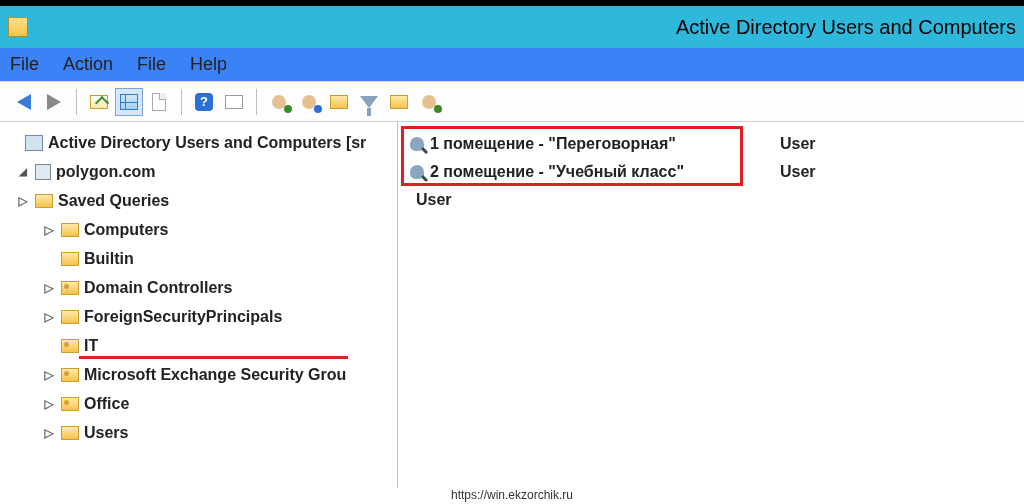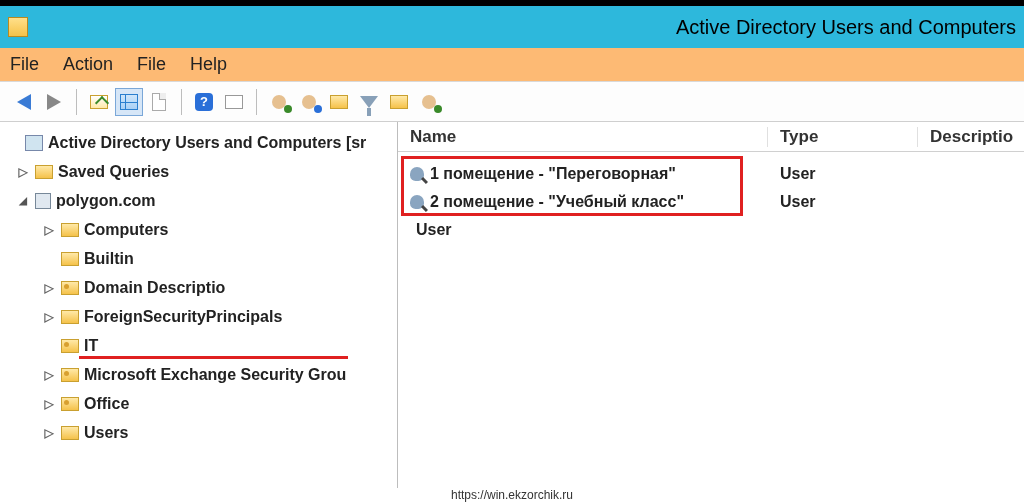--- a/index.html
+++ b/index.html
@@ -32,21 +32,21 @@
     border: 1px solid #b88a20;
     margin-right: 10px;
   }
   .titlebar .title {
     flex: 1;
     text-align: right;
     font-size: 20px;
   }
   .menubar {
     height: 34px;
-    background: #fdba74;
+    background: #3b82f6;
     border-bottom: 1px solid #d9d9d9;
     display: flex;
     align-items: center;
     padding: 0 10px;
     gap: 24px;
     font-size: 18px;
   }
   .menubar span { cursor: default; }
   .toolbar {
     height: 40px;
@@ -324,43 +324,43 @@
 
 <div class="content">
 
   <div class="tree-pane">
     <div class="tree-row" style="padding-left:2px">
       <span class="tw-blank"></span>
       <div class="ic-root"></div>
       <span>Active Directory Users and Computers [sr</span>
     </div>
     <div class="tree-row" style="padding-left:12px">
-      <span class="exp tw-closed"></span>
-      <div class="ic-container"></div>
-      <span>Saved Queries</span>
-    </div>
-    <div class="tree-row" style="padding-left:12px">
       <span class="exp tw-open"></span>
       <div class="ic-domain"></div>
       <span>polygon.com</span>
     </div>
+    <div class="tree-row" style="padding-left:12px">
+      <span class="exp tw-closed"></span>
+      <div class="ic-container"></div>
+      <span>Saved Queries</span>
+    </div>
     <div class="tree-row" style="padding-left:38px">
       <span class="exp tw-closed"></span>
       <div class="ic-container"></div>
       <span>Computers</span>
     </div>
     <div class="tree-row" style="padding-left:38px">
       <span class="tw-blank"></span>
       <div class="ic-container"></div>
       <span>Builtin</span>
     </div>
     <div class="tree-row" style="padding-left:38px">
       <span class="exp tw-closed"></span>
       <div class="ic-ou"></div>
-      <span>Domain Descriptio</span>
+      <span>Domain Controllers</span>
     </div>
     <div class="tree-row" style="padding-left:38px">
       <span class="exp tw-closed"></span>
       <div class="ic-container"></div>
       <span>ForeignSecurityPrincipals</span>
     </div>
     <div class="tree-row" style="padding-left:38px">
       <span class="tw-blank"></span>
       <div class="ic-ou"></div>
       <span class="underline-red" style="position:relative">IT</span>
@@ -376,25 +376,20 @@
       <span>Office</span>
     </div>
     <div class="tree-row" style="padding-left:38px">
       <span class="exp tw-closed"></span>
       <div class="ic-container"></div>
       <span>Users</span>
     </div>
   </div>
 
   <div class="list-pane">
-    <div class="list-header">
-      <div class="col-name">Name</div>
-      <div class="col-type">Type</div>
-      <div class="col-desc">Descriptio</div>
-    </div>
     <div class="list-body">
       <div class="redbox"></div>
       <div class="list-row">
         <div class="cell-name">
           <div class="ic-listuser"></div>
           <span>1 помещение - "Переговорная"</span>
         </div>
         <div class="cell-type">User</div>
       </div>
       <div class="list-row">

